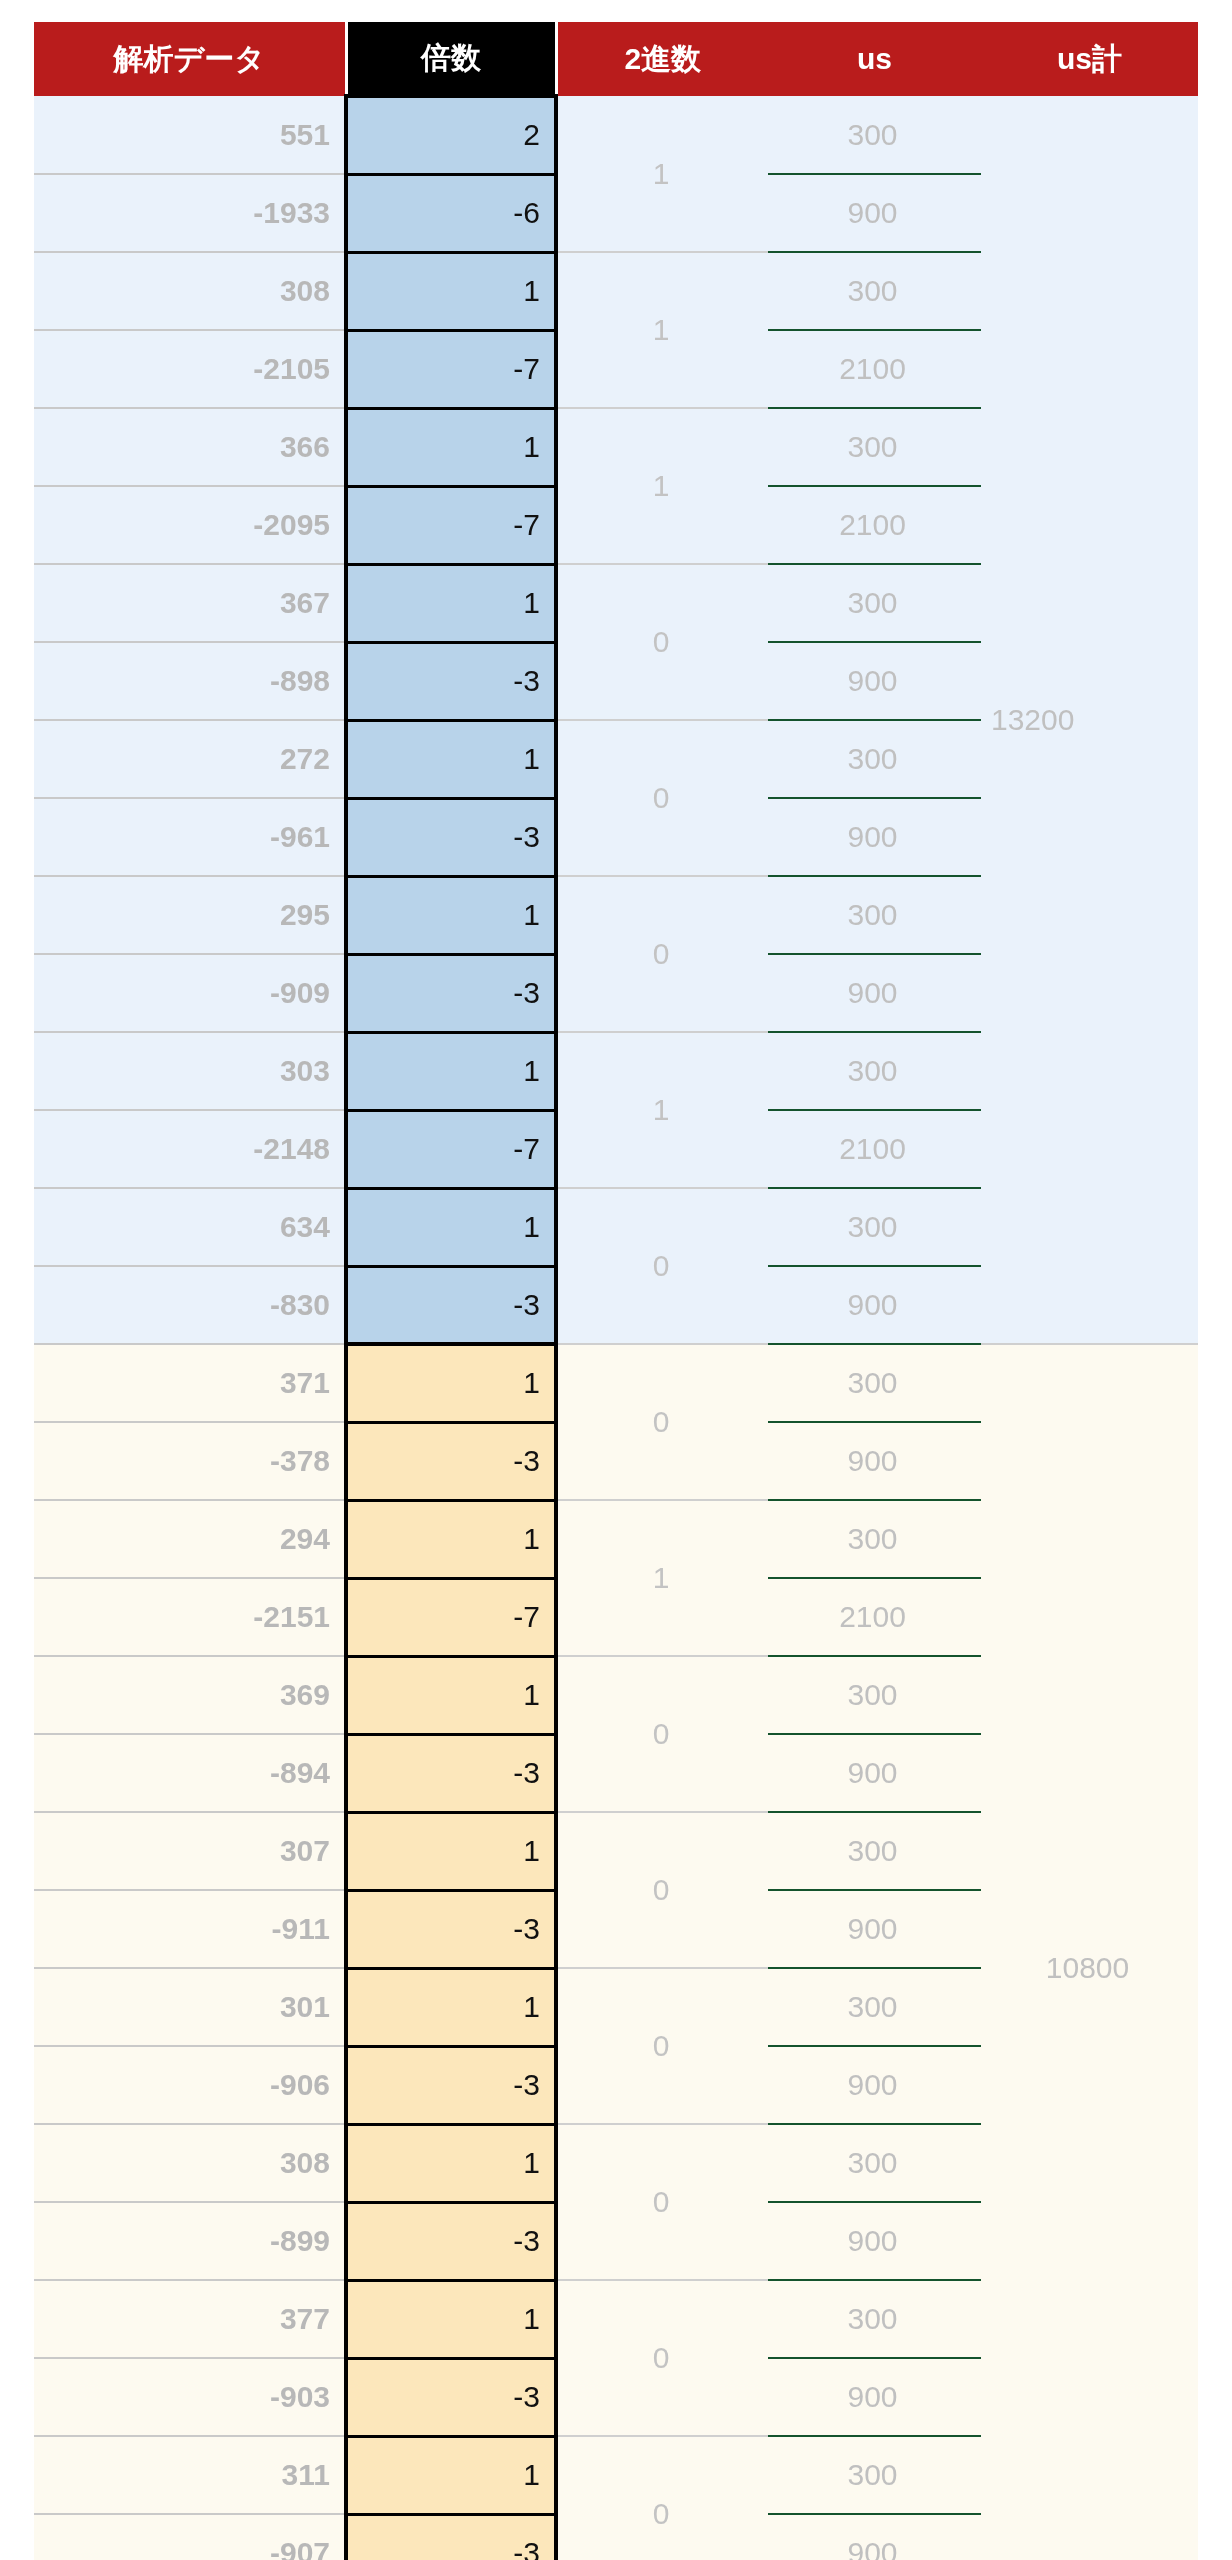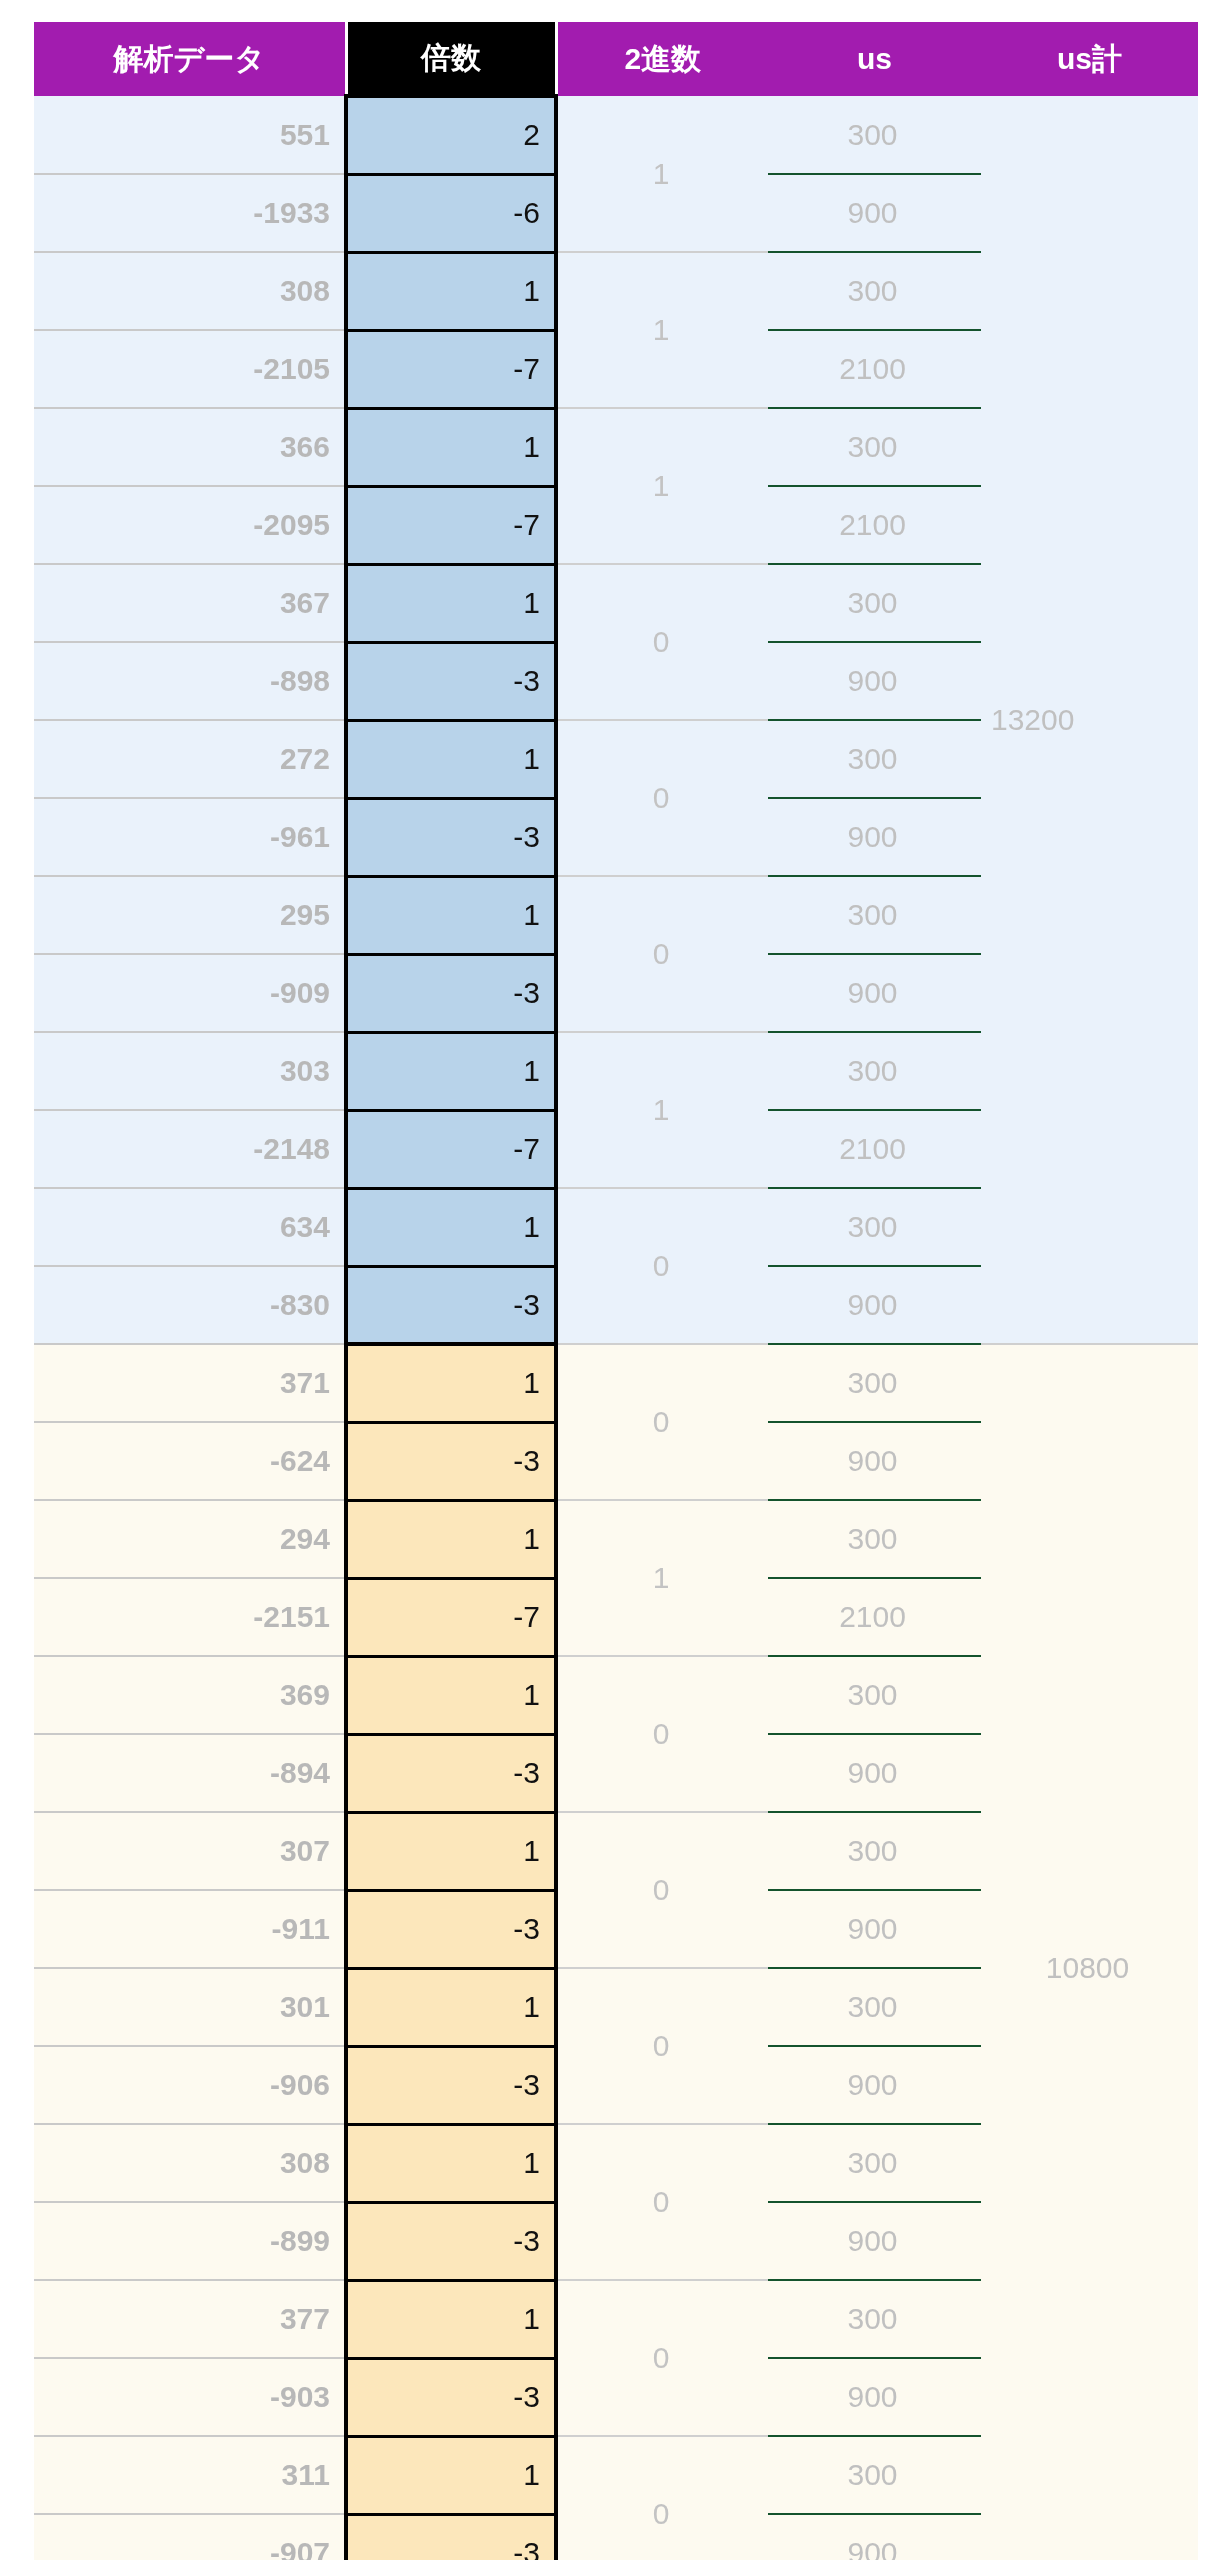--- a/index.html
+++ b/index.html
@@ -28,21 +28,21 @@
   col.c-bin    { width: 212px; }
   col.c-us     { width: 213px; }
   col.c-ustot  { width: 217px; }
 
   
   th {
     height: 72px;
     font-size: 30px;
     font-weight: bold;
     color: #ffffff;
-    background: #a21caf;
+    background: #b91c1c;
     text-align: center;
     vertical-align: middle;
     padding: 0;
     border: none;
   }
   th.mult-head {
     background: #000000;
     color: #ffffff;
     border-left: 3px solid #ffffff;
     border-right: 3px solid #ffffff;
@@ -222,21 +222,21 @@
           <td class="us">900</td>
         </tr>
         <tr class="sec-yellow">
           <td class="data">371</td>
           <td class="mult first-of-mult">1</td>
           <td class="bin" rowspan="2">0</td>
           <td class="us">300</td>
           <td class="ustot" rowspan="16" style="text-align: center;">10800</td>
         </tr>
         <tr class="sec-yellow">
-          <td class="data">-624</td>
+          <td class="data">-378</td>
           <td class="mult">-3</td>
           <td class="us">900</td>
         </tr>
         <tr class="sec-yellow">
           <td class="data">294</td>
           <td class="mult">1</td>
           <td class="bin" rowspan="2">1</td>
           <td class="us">300</td>
         </tr>
         <tr class="sec-yellow">

